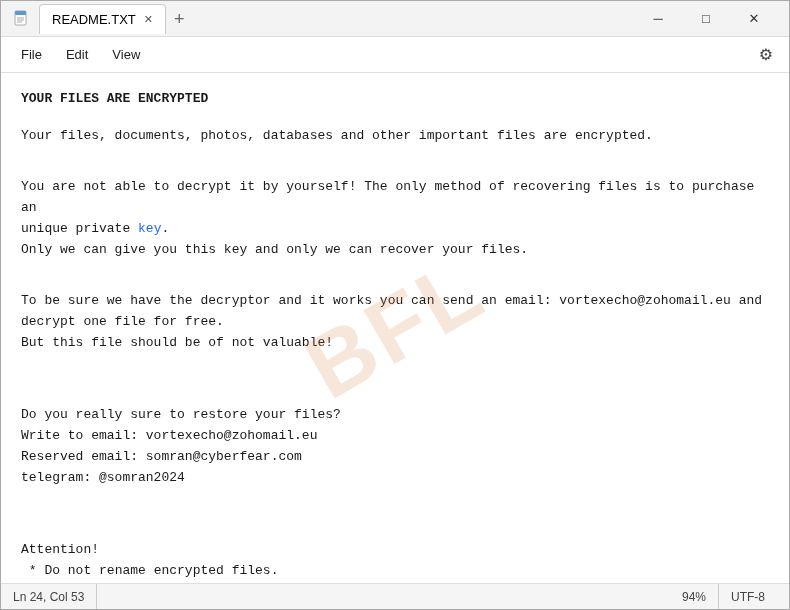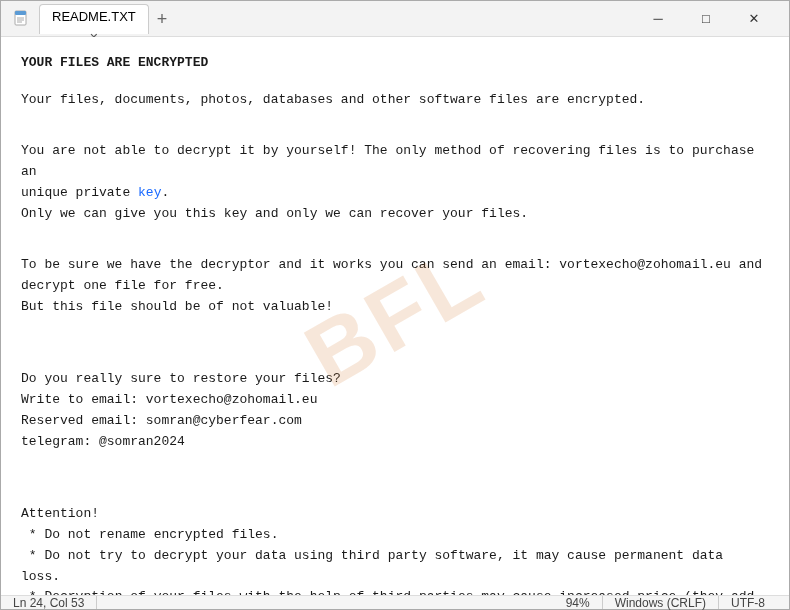--- a/index.html
+++ b/index.html
@@ -43,21 +43,20 @@
       border: 1px solid #ccc;
       border-bottom: none;
       border-radius: 4px 4px 0 0;
       padding: 4px 12px;
       font-size: 13px;
       display: flex;
       align-items: center;
       gap: 8px;
       height: 30px;
       margin-top: 0;
-      flex-direction: column;
     }
     .tab-close {
       font-size: 11px;
       color: #555;
       cursor: pointer;
       line-height: 1;
     }
     .tab-add {
       background: none;
       border: none;
@@ -136,21 +135,21 @@
     .content p {
       margin-bottom: 10px;
       white-space: pre-wrap;
       word-break: break-word;
     }
     .highlight-key {
       color: #1a6aff;
     }
     
     .statusbar {
-      height: 14px;
+      height: 26px;
       background: #f5f5f5;
       border-top: 1px solid #ddd;
       display: flex;
       align-items: center;
       padding: 0 12px;
       font-size: 12px;
       color: #444;
       flex-shrink: 0;
       gap: 0;
     }
@@ -187,25 +186,31 @@
       </div>
       <button class="tab-add">+</button>
     </div>
     <div class="window-controls">
       <button class="win-btn">─</button>
       <button class="win-btn">□</button>
       <button class="win-btn close">✕</button>
     </div>
   </div>
 
+  <div class="menubar">
+    <span class="menu-item">File</span>
+    <span class="menu-item">Edit</span>
+    <span class="menu-item">View</span>
+    <span class="menu-settings">⚙</span>
+  </div>
 
   <div class="content">
     <div class="watermark">BFL</div>
     <p style="font-weight:bold;margin-bottom:16px;font-family:Liberation Mono, monospace;">YOUR FILES ARE ENCRYPTED</p>
-    <p>Your files, documents, photos, databases and other software files are encrypted.</p>
+    <p>Your files, documents, photos, databases and other important files are encrypted.</p>
     <br>
     <p>You are not able to decrypt it by yourself! The only method of recovering files is to purchase an
 unique private <span class="highlight-key">key</span>.
 Only we can give you this key and only we can recover your files.</p>
     <br>
     <p>To be sure we have the decryptor and it works you can send an email: vortexecho@zohomail.eu and
 decrypt one file for free.
 But this file should be of not valuable!</p>
     <br>
     <br>
@@ -224,16 +229,15 @@
 information has already been downloaded to our server. We recommend you to do not waste your time
 if you dont wont we start 2nd part.
  * You have 24 hours to contact us.
  * Otherwise, your data will be sold or made public.</p>
   </div>
 
   <div class="statusbar">
     <span class="status-item">Ln 24, Col 53</span>
     <span class="status-spacer"></span>
     <span class="status-item">94%</span>
-    <span class="status-item">Windows (CRLF)</span>
     <span class="status-item">UTF-8</span>
   </div>
 </div>
 
 </body></html>

